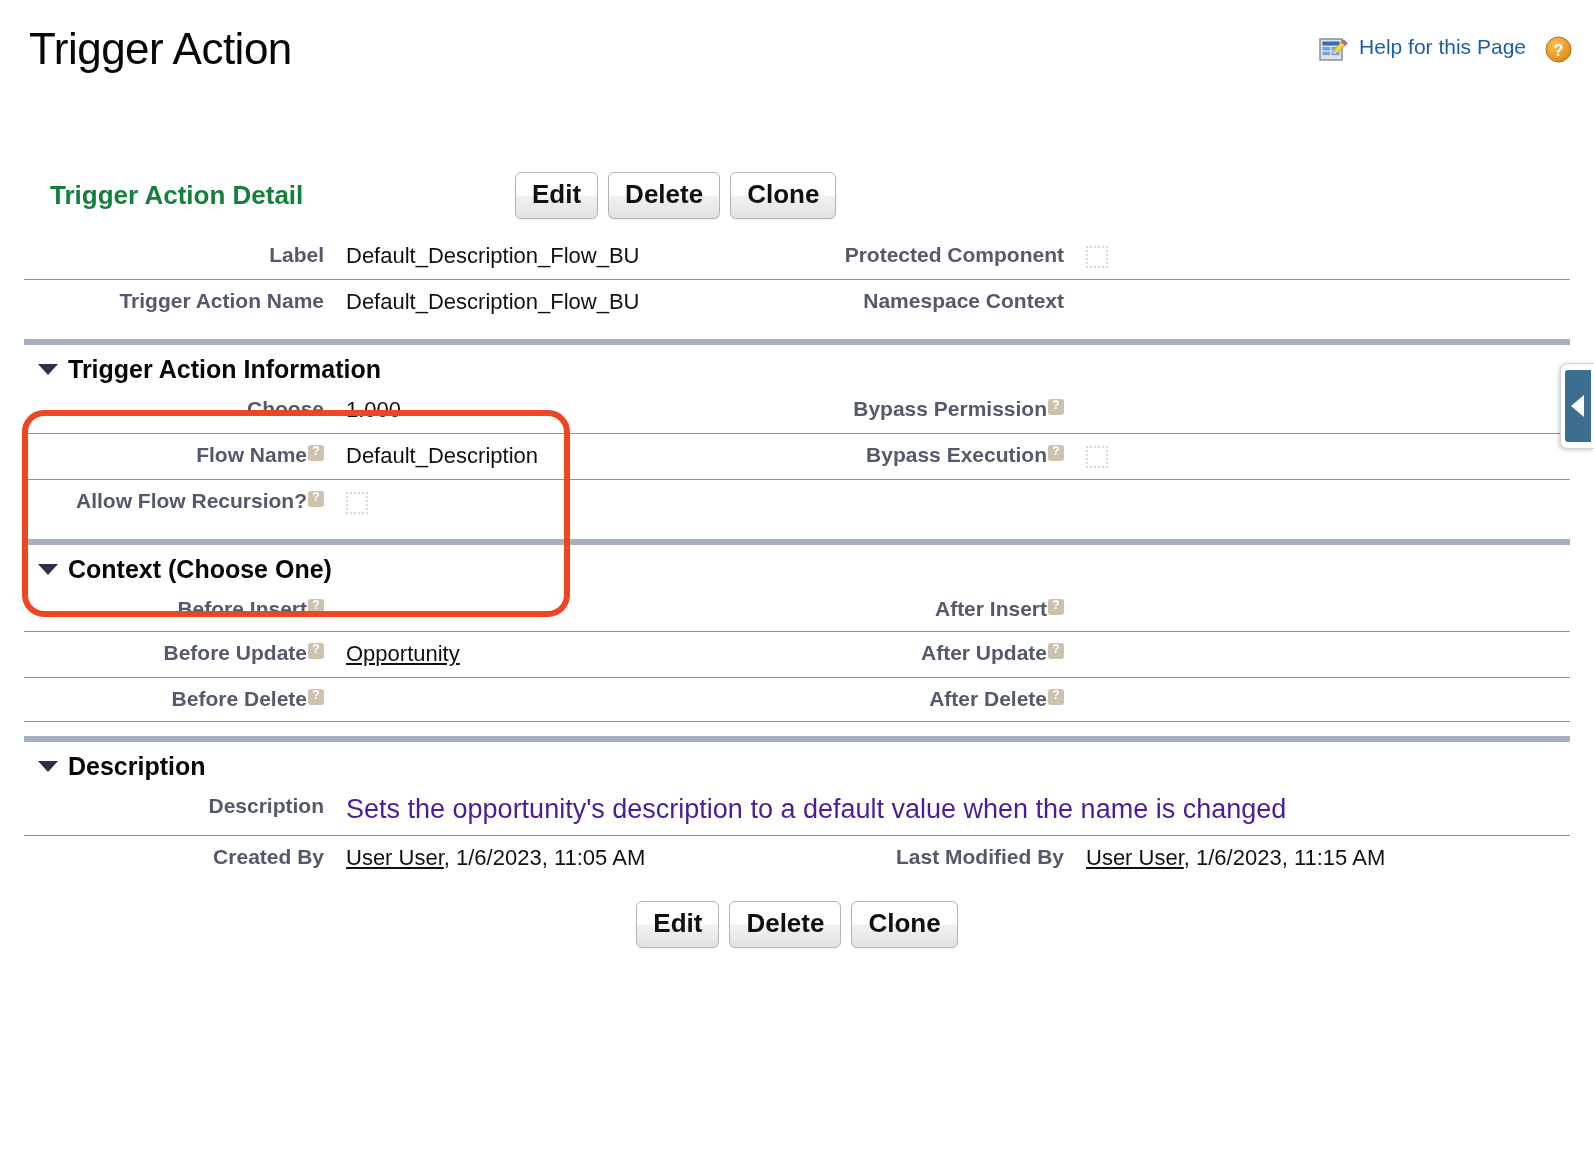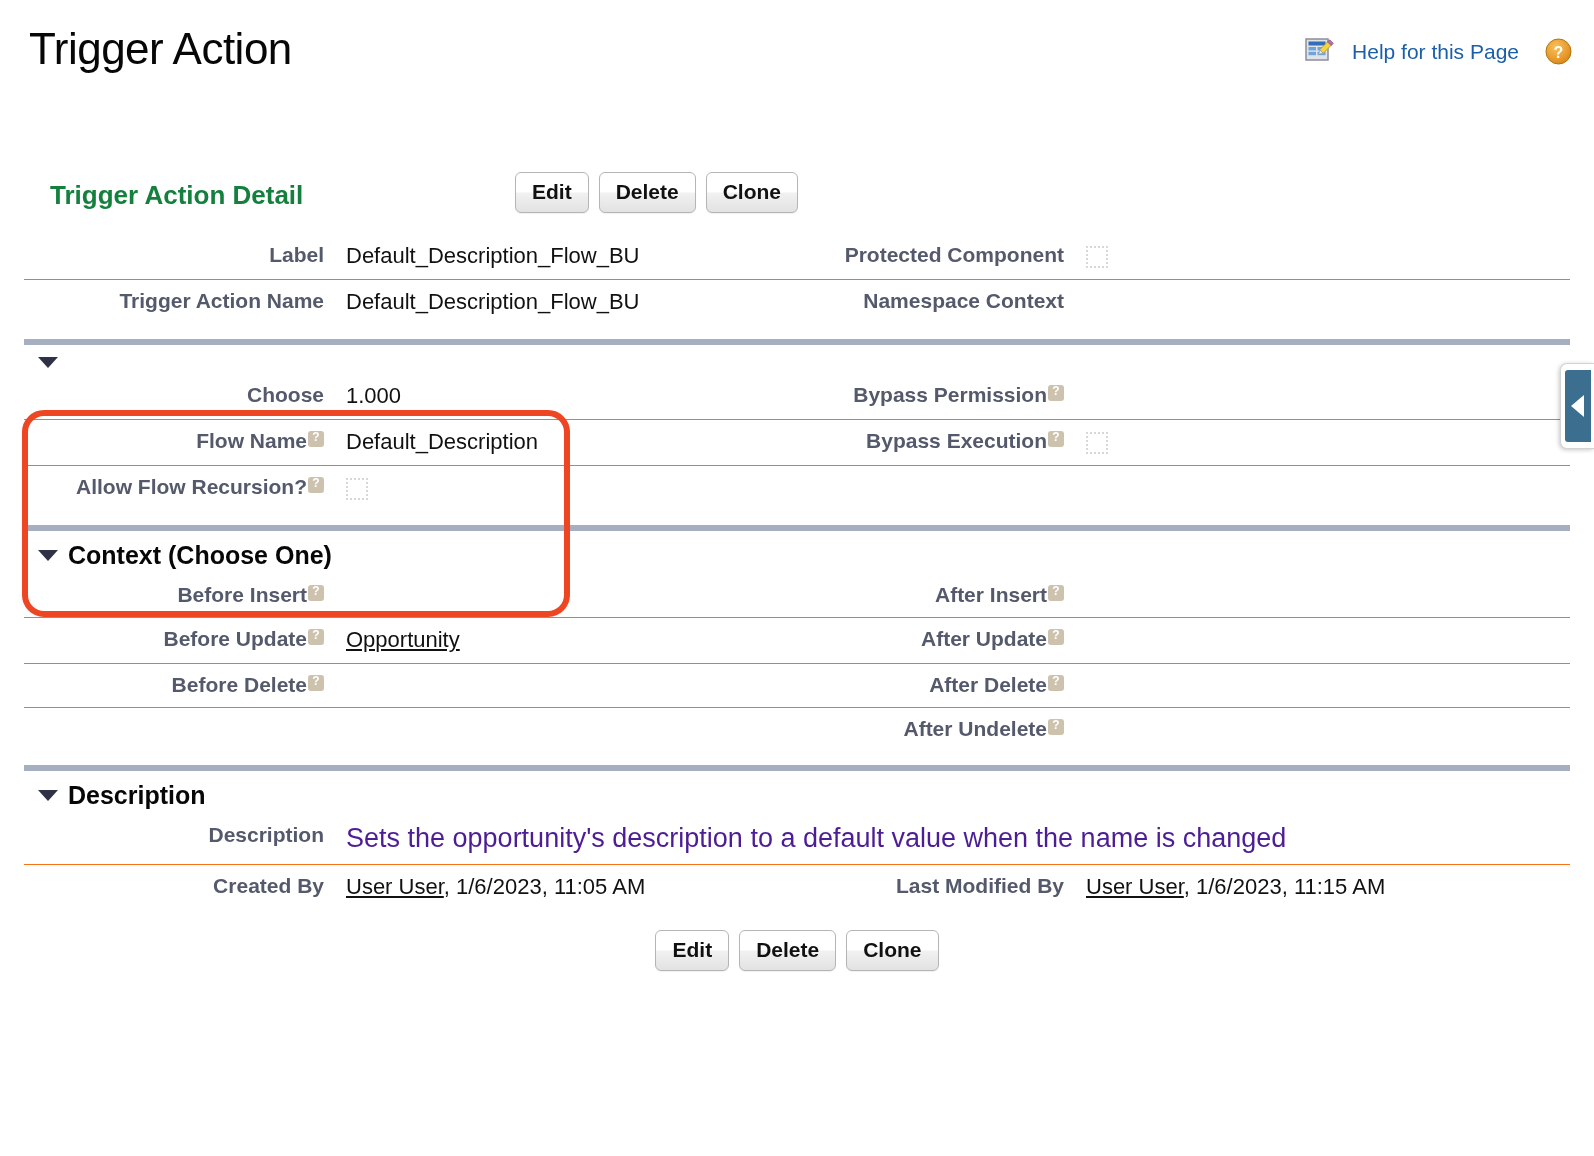--- a/index.html
+++ b/index.html
@@ -27,22 +27,22 @@
     font-size: 44px;
     font-weight: 400;
     letter-spacing: -0.5px;
     color: #080707;
     line-height: 1.05;
   }
   .help-block {
     position: absolute;
     right: 22px; top: 36px;
     display: flex;
-    align-items: center;
-    gap: 15px;
+    align-items: flex-start;
+    gap: 8px;
   }
   .help-grid-icon { width: 30px; height: 30px; position: relative; flex: none; margin-right: 2px; }
   .help-link {
     font-size: 21px;
     color: #1b5faa;
     text-decoration: none;
     white-space: nowrap;
     line-height: 1;
   }
   .help-q-icon { width: 27px; height: 27px; margin-left: 11px; flex: none; }
@@ -58,21 +58,21 @@
     left: 50px; top: 8px;
     font-size: 26px;
     font-weight: bold;
     color: #15803d;
   }
   .btn-row-top { position: absolute; left: 515px; top: 0px; display: flex; gap: 10px; }
   .btn-row-bottom { display: flex; gap: 10px; justify-content: center; margin-top: 20px; }
 
   .sf-btn {
     font-family: "Liberation Sans", sans-serif;
-    font-size: 21px;
+    font-size: 26px;
     font-weight: bold;
     color: #111;
     background: linear-gradient(to bottom, #ffffff 0%, #ffffff 48%, #f1f1f1 52%, #e2e2e2 100%);
     border: 1px solid #b5b5b5;
     border-radius: 6px;
     padding: 7px 16px 9px 16px;
     cursor: pointer;
     line-height: 1.1;
     box-shadow: 0 1px 1px rgba(0,0,0,0.06);
   }
@@ -280,20 +280,21 @@
         <td class="val">Default_Description_Flow_BU</td>
         <td class="lab2">Namespace Context</td>
         <td class="val2"></td>
       </tr>
     </tbody>
       </table>
 
     <div class="sec-divider"></div>
     <div class="sec-header">
       <span class="tri"></span>
+      <span class="sec-title">Trigger Action Information</span>
     </div>
 
     <table class="rowset">
       <tbody>
       <tr>
         <td class="lab">Choose</td>
         <td class="val">1.000</td>
         <td class="lab2">
           <span>Bypass Permission</span><span class="hicon"></span>
         </td>
@@ -357,28 +358,20 @@
       <tr>
         <td class="lab">
           <span>Before Delete</span><span class="hicon"></span>
         </td>
         <td class="val"></td>
         <td class="lab2">
           <span>After Delete</span><span class="hicon"></span>
         </td>
         <td class="val2"></td>
       </tr>
-      <tr class="no-line">
-        <td class="lab"></td>
-        <td class="val"></td>
-        <td class="lab2">
-          <span>After Undelete</span><span class="hicon"></span>
-        </td>
-        <td class="val2"></td>
-      </tr>
     </tbody>
       </table>
 
     <div class="sec-divider"></div>
     <div class="sec-header">
       <span class="tri"></span>
       <span class="sec-title">Description</span>
     </div>
 
     <table class="rowset">

